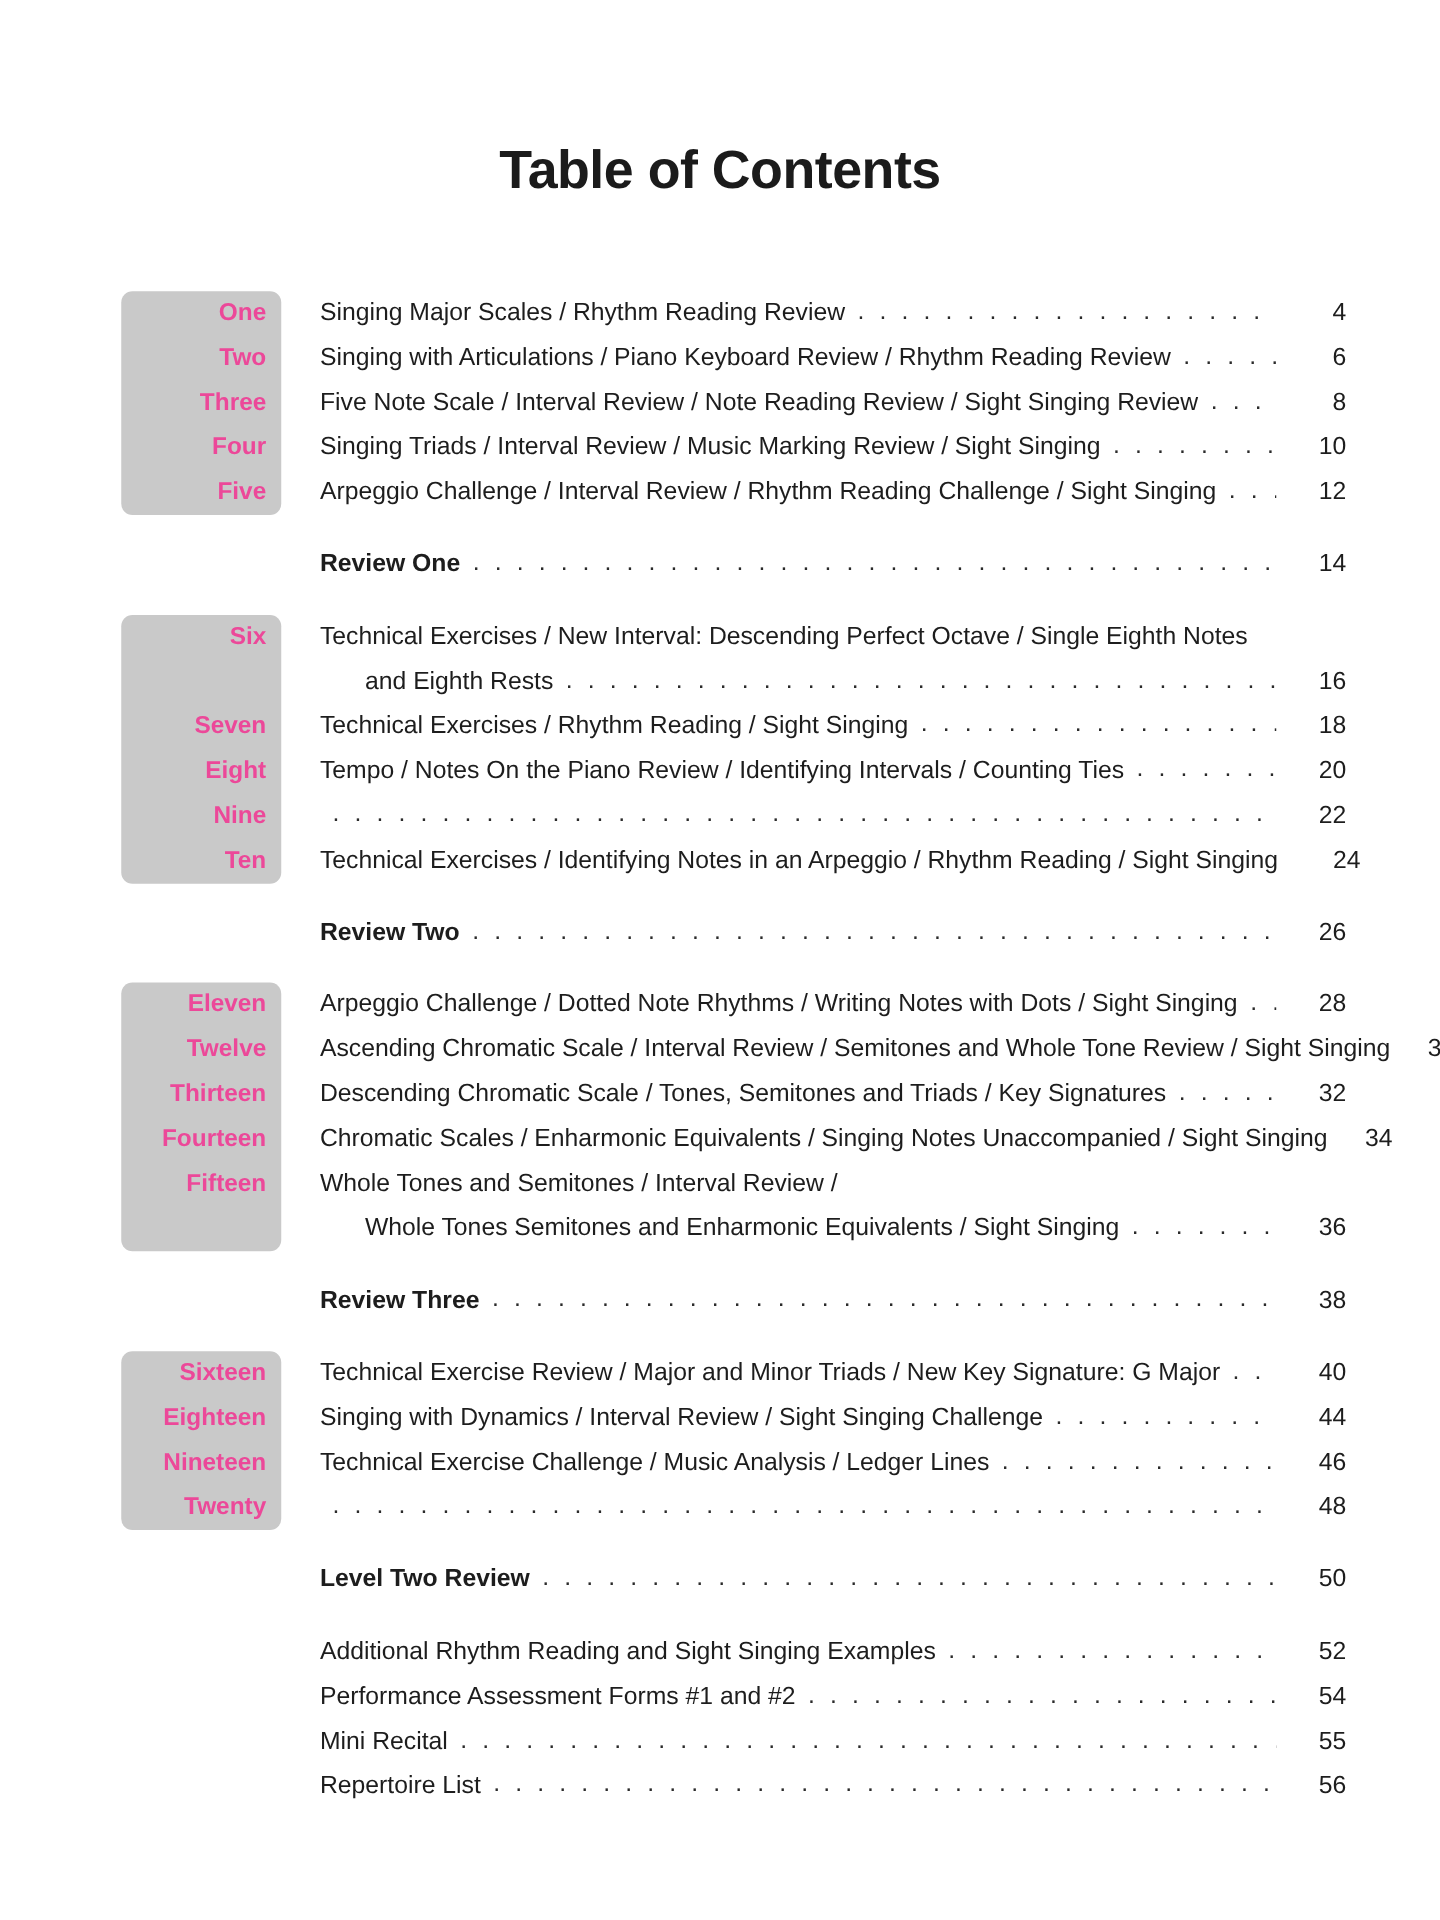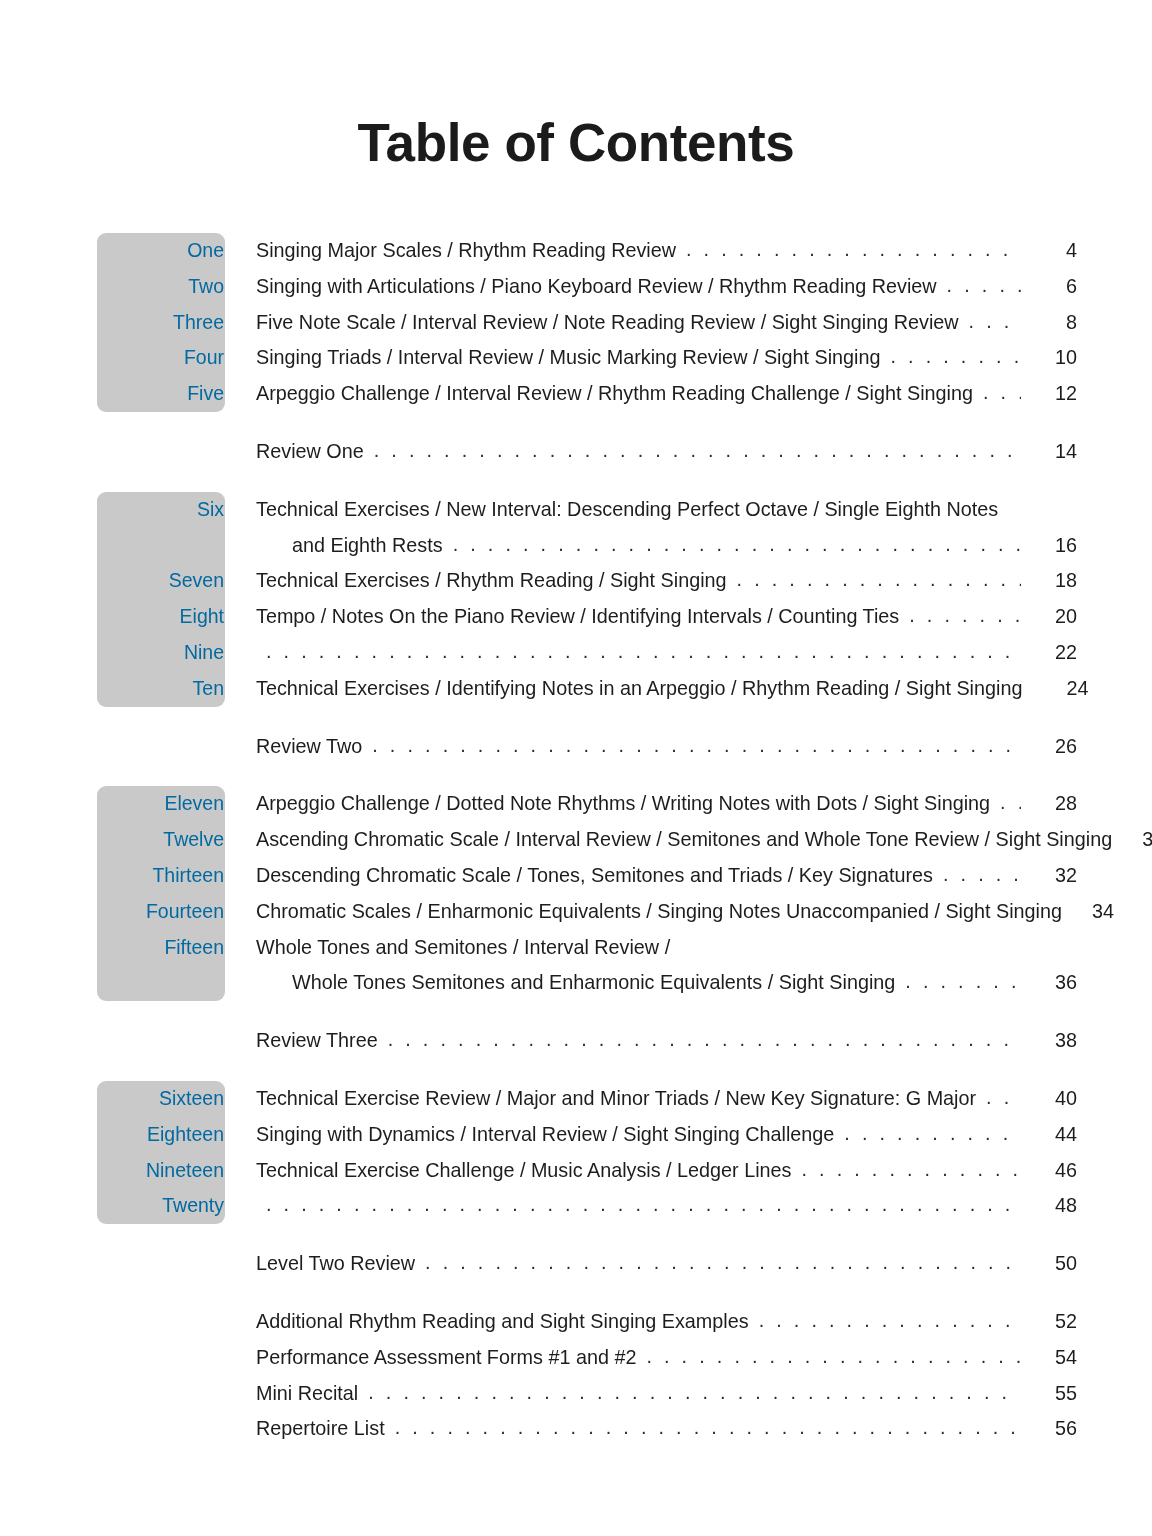--- a/index.html
+++ b/index.html
@@ -20,21 +20,21 @@
     width: 1152px;
     height: 1536px;
     box-sizing: border-box;
   }
   .page-title {
     position: absolute;
     top: 112px;
     left: 0;
     width: 1152px;
     text-align: center;
-    font-size: 53px;
+    font-size: 43px;
     font-weight: bold;
     letter-spacing: -0.4px;
     color: #1b1b1b;
   }
   .toc {
     position: absolute;
     top: 233px;
     left: 97px;
     width: 980px;
   }
@@ -59,47 +59,47 @@
     position: relative;
     z-index: 1;
     display: flex;
     align-items: flex-start;
     min-height: 35.8px;
   }
   .num-cell {
     width: 128px;
     flex: 0 0 128px;
     box-sizing: border-box;
-    padding-right: 1px;
+    padding-right: 12px;
     text-align: right;
     font-size: 19.5px;
-    font-weight: normal;
+    font-weight: bold;
     line-height: 35.8px;
-    color: #0369a1;
+    color: #ec4899;
     white-space: nowrap;
   }
   .body-cell {
     flex: 1 1 auto;
     min-width: 0;
     padding-left: 31px;
     box-sizing: border-box;
   }
   .line {
     display: flex;
     align-items: baseline;
     line-height: 35.8px;
     white-space: nowrap;
   }
   .line-title {
     font-size: 19.8px;
     color: #1d1d1d;
     flex: 0 0 auto;
   }
   .line-title.bold {
-    font-weight: normal;
+    font-weight: bold;
   }
   .leader {
     flex: 1 1 auto;
     min-width: 0;
     overflow: hidden;
     white-space: nowrap;
     font-size: 19.8px;
     color: #2a2a2a;
     letter-spacing: 3.3px;
     margin: 0 4px 0 10px;

